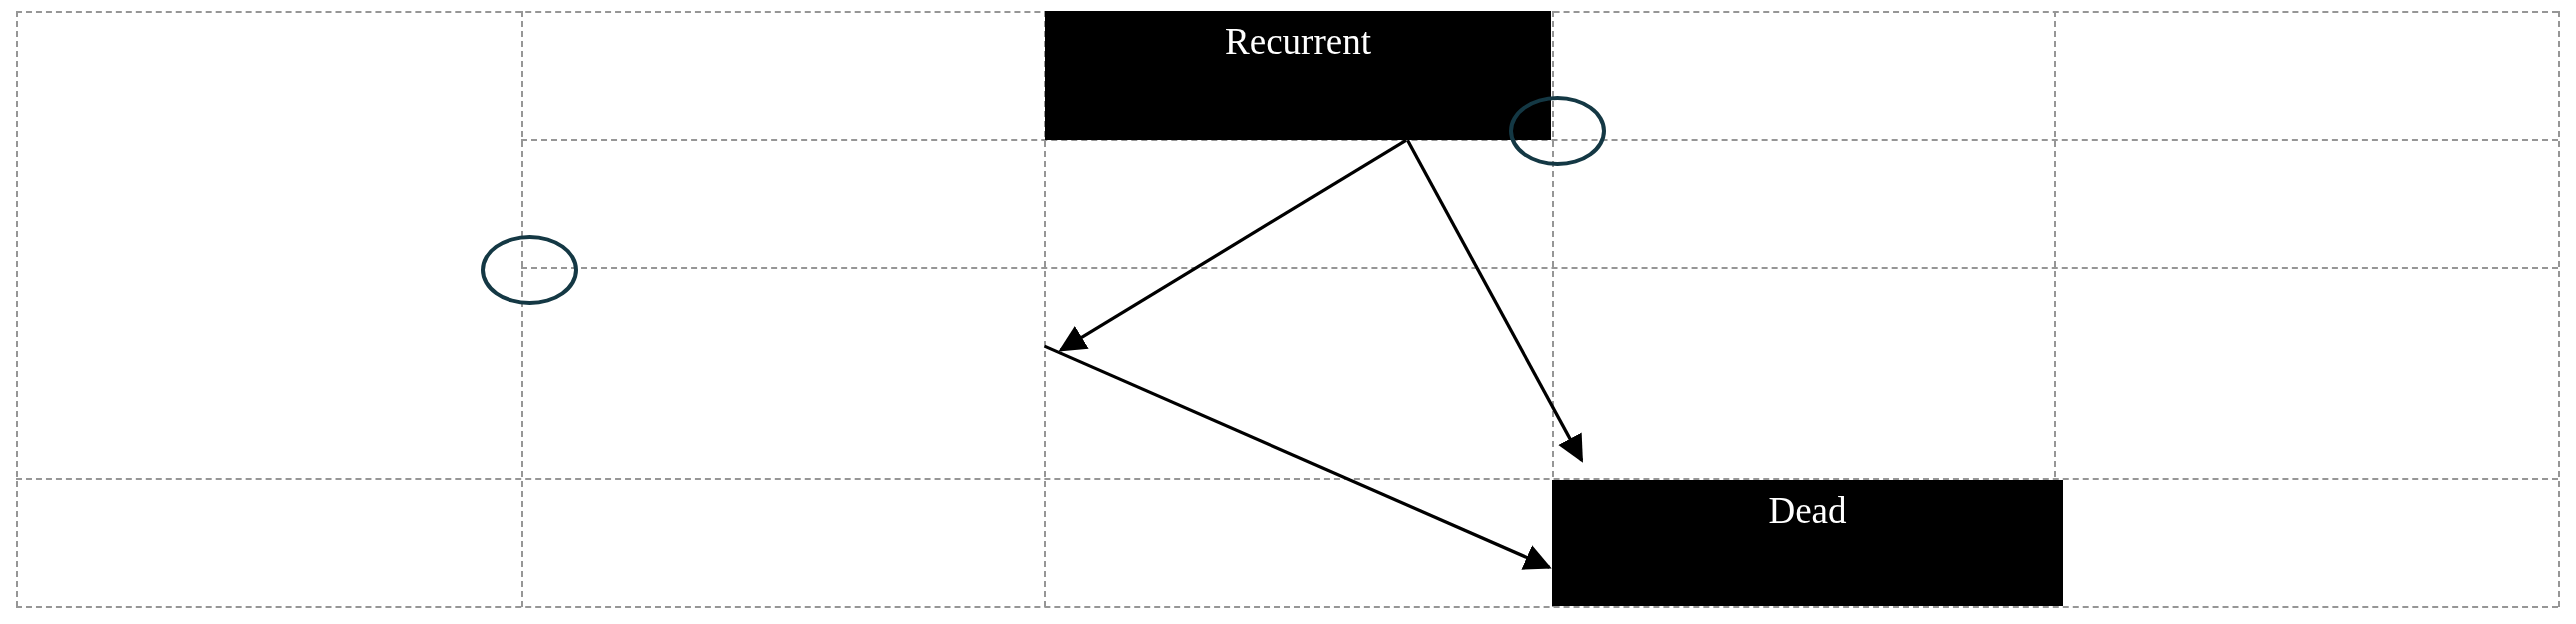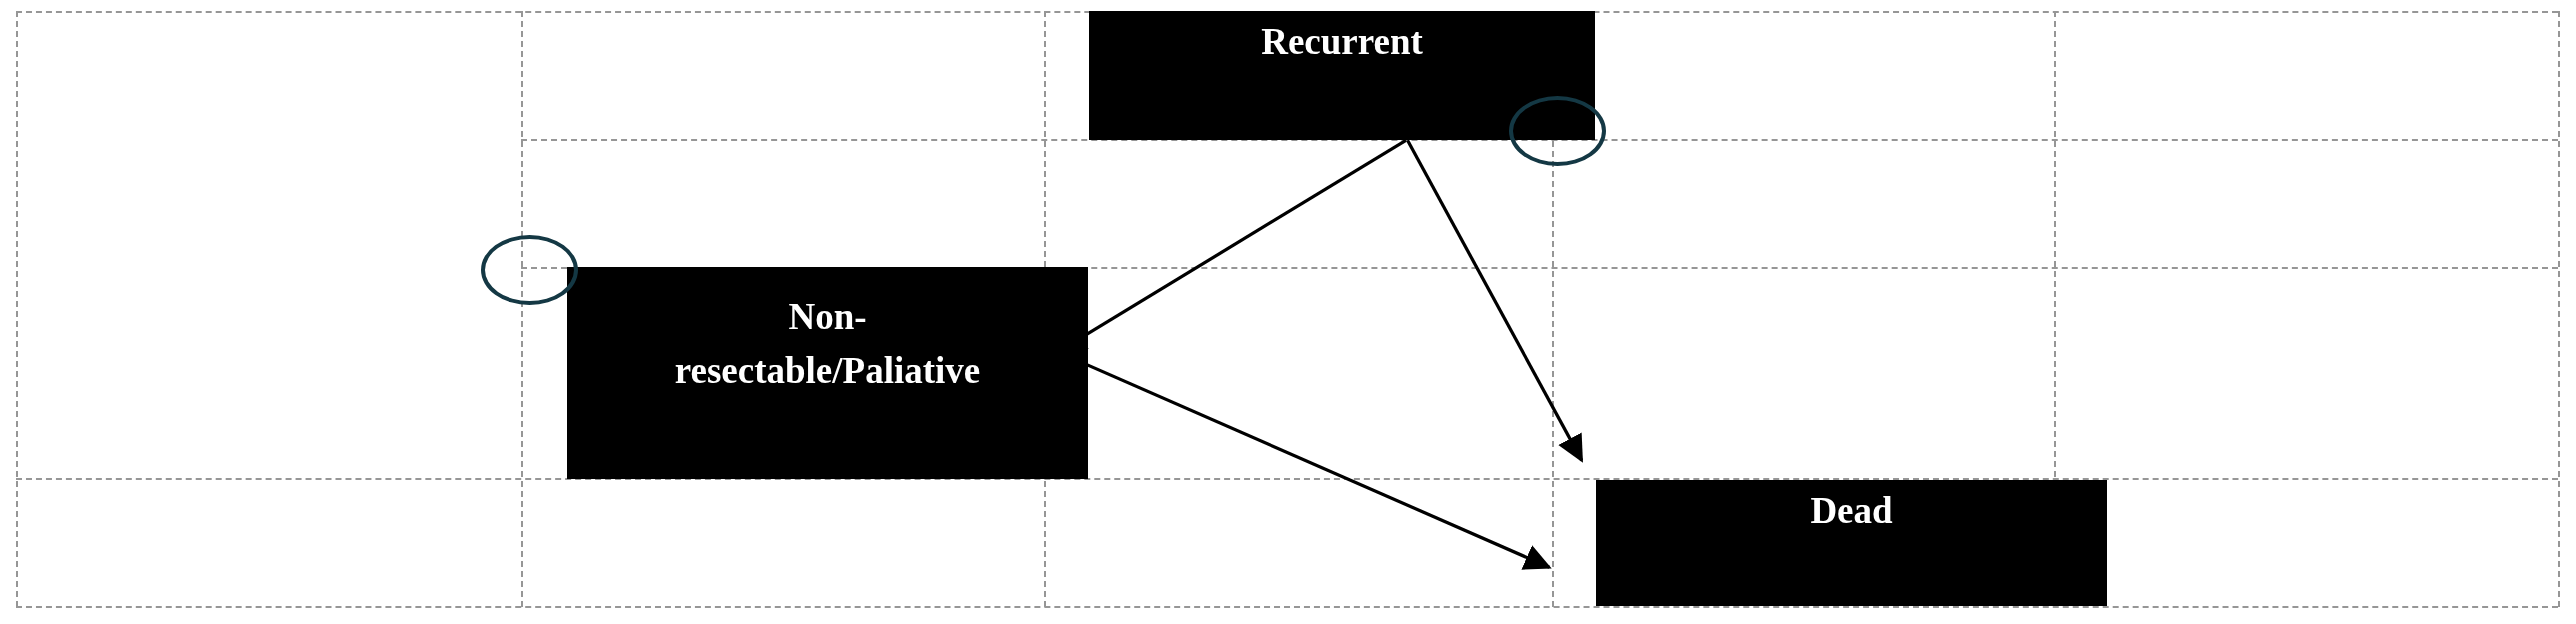--- a/index.html
+++ b/index.html
@@ -31,24 +31,23 @@
   
   .state-box {
     position: absolute;
     background: #000000;
     color: #ffffff;
     display: flex;
     align-items: center;
     justify-content: center;
     text-align: center;
     line-height: 1.45;
-    font-weight: 700;
+    font-weight: 400;
     box-sizing: border-box;
     z-index: 3;
-    margin-left: 44px;
   }
   .state-box .label {
     display: block;
     width: 100%;
     padding: 0 6.5px;
     box-sizing: border-box;
   }
   #box-recurrent {
     left: 1045px;
     top: 10.5px;
@@ -138,26 +137,20 @@
 
     <line x1="1737" y1="173" x2="1952" y2="568" stroke="#000000" stroke-width="4" marker-end="url(#ah)"></line>
 
     <line x1="1289" y1="427" x2="1912" y2="700" stroke="#000000" stroke-width="4" marker-end="url(#ah)"></line>
   </svg>
 
   <div class="state-box" id="box-recurrent">
     <span class="label">Recurrent</span>
   </div>
 
-  <div class="state-box" id="box-nonresectable">
-    <span class="label">
-      <span>Non-</span><br>
-      <span>resectable/Paliative</span>
-    </span>
-  </div>
 
   <div class="state-box" id="box-dead">
     <span class="label">Dead</span>
   </div>
 
   <div class="annotation-ellipse" id="ellipse-recurrent-corner"></div>
   <div class="annotation-ellipse" id="ellipse-nonresectable-corner"></div>
 
 </div>
 

